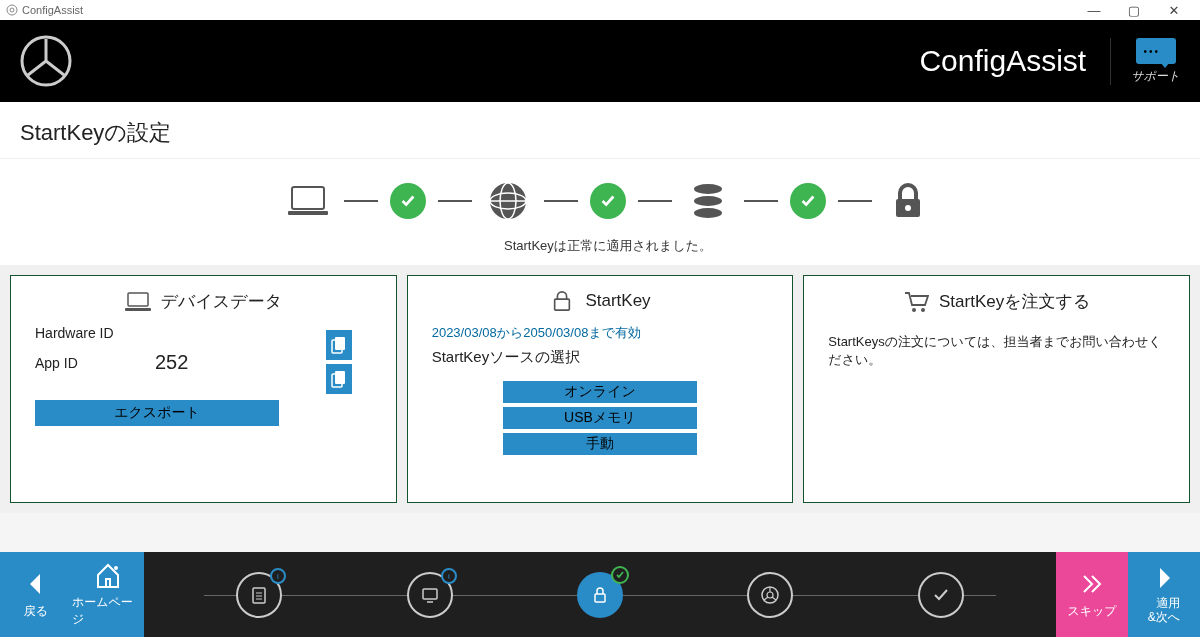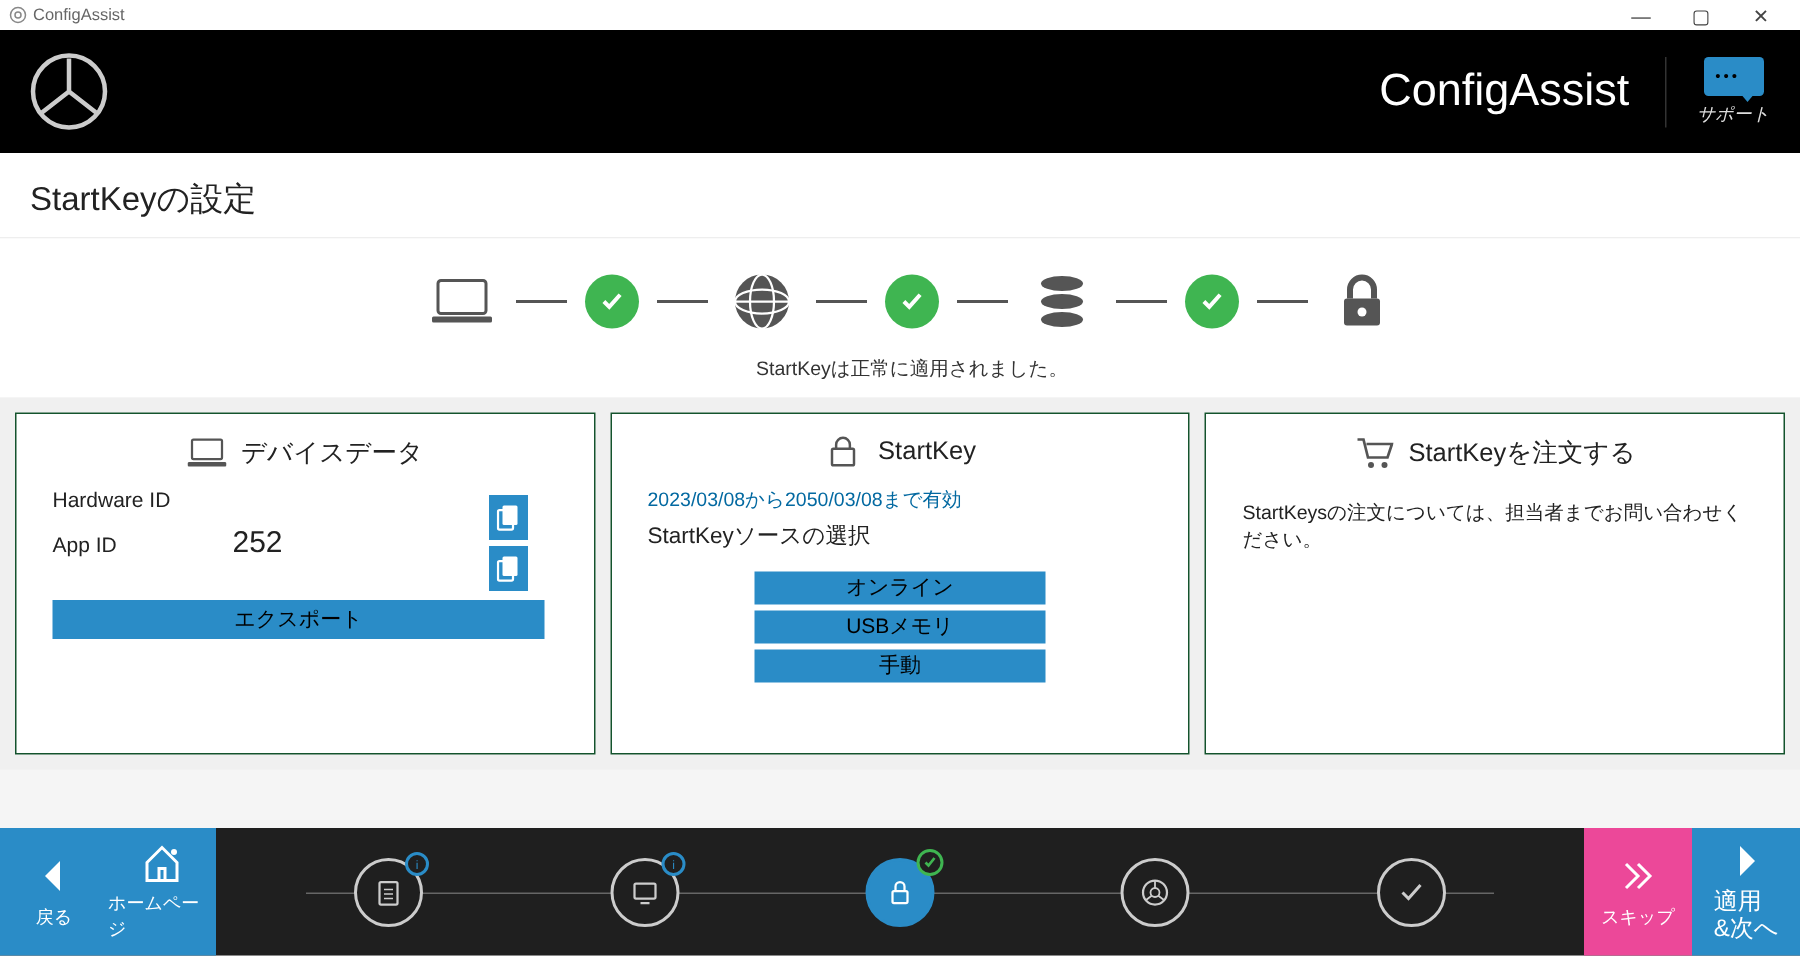--- a/index.html
+++ b/index.html
@@ -57,21 +57,21 @@
   .sk-btns .blue-btn { margin-top: 4px; padding: 2px 0; font-size: 14px; }
   
   .order-msg { font-size: 13px; color: #222; text-align: left; margin-top: 20px; }
   
   
   .footer { height: 85px; background: #1f1f1f; display: flex; position: absolute; bottom: 0; left: 0; right: 0; }
   .f-btn { width: 72px; height: 85px; display: flex; flex-direction: column; align-items: center; justify-content: center; color: #fff; font-size: 12px; cursor: pointer; }
   .f-btn.blue { background: #2a8cc7; }
   .f-btn.grey { background: #ec4899; }
   .f-btn svg, .f-btn .ic { width: 28px; height: 28px; margin-bottom: 5px; }
-  .f-btn.two-line { font-size: 16px; line-height: 1.15; text-align: left; }
+  .f-btn.two-line { font-size: 12px; line-height: 1.15; text-align: right; }
   
   .f-steps { flex: 1; display: flex; align-items: center; justify-content: space-around; padding: 0 30px; position: relative; }
   .f-step { width: 46px; height: 46px; border: 2px solid #ccc; border-radius: 50%; display: flex; align-items: center; justify-content: center; position: relative; cursor: pointer; }
   .f-step.active { background: #2a8cc7; border-color: #2a8cc7; }
   .f-steps::before { content: ""; position: absolute; left: 60px; right: 60px; top: 50%; height: 1px; background: #666; z-index: 0; }
   .f-step { z-index: 1; background: #1f1f1f; }
   .f-step .badge { position: absolute; top: -6px; right: -6px; width: 16px; height: 16px; border: 2px solid #2a8cc7; border-radius: 50%; display: flex; align-items: center; justify-content: center; background: #1f1f1f; }
   .f-step .badge.green { border-color: #3fb551; width: 18px; height: 18px; top: -8px; right: -8px; }
   .f-step svg { width: 20px; height: 20px; }
   .f-step .badge svg { width: 10px; height: 10px; }
@@ -192,21 +192,21 @@
     <div class="kv-row">
       <span class="k">App ID</span>
       <span class="v">252</span>
     </div>
     <div class="copy-btn copy2">
       <svg viewBox="0 0 16 18">
           <rect x="4" y="1" width="10" height="13" rx="1" fill="#fff"></rect>
           <rect x="1" y="4" width="10" height="13" rx="1" fill="none" stroke="#fff" stroke-width="1.5"></rect>
         </svg>
     </div>
-    <button class="blue-btn" style="width: 328px; margin-top: 16px;">エクスポート</button>
+    <button class="blue-btn" style="width: 244px; margin-top: 16px;">エクスポート</button>
   </div>
 
   <div class="card">
     <div class="card-header">
       <svg viewBox="0 0 22 24">
           <rect x="3" y="10" width="16" height="12" rx="1" fill="none" stroke="#555" stroke-width="1.8"></rect>
           <path d="M6 10 V7 a5 5 0 0 1 10 0 V10" fill="none" stroke="#555" stroke-width="1.8"></path>
         </svg>
       <span>StartKey</span>
     </div>

